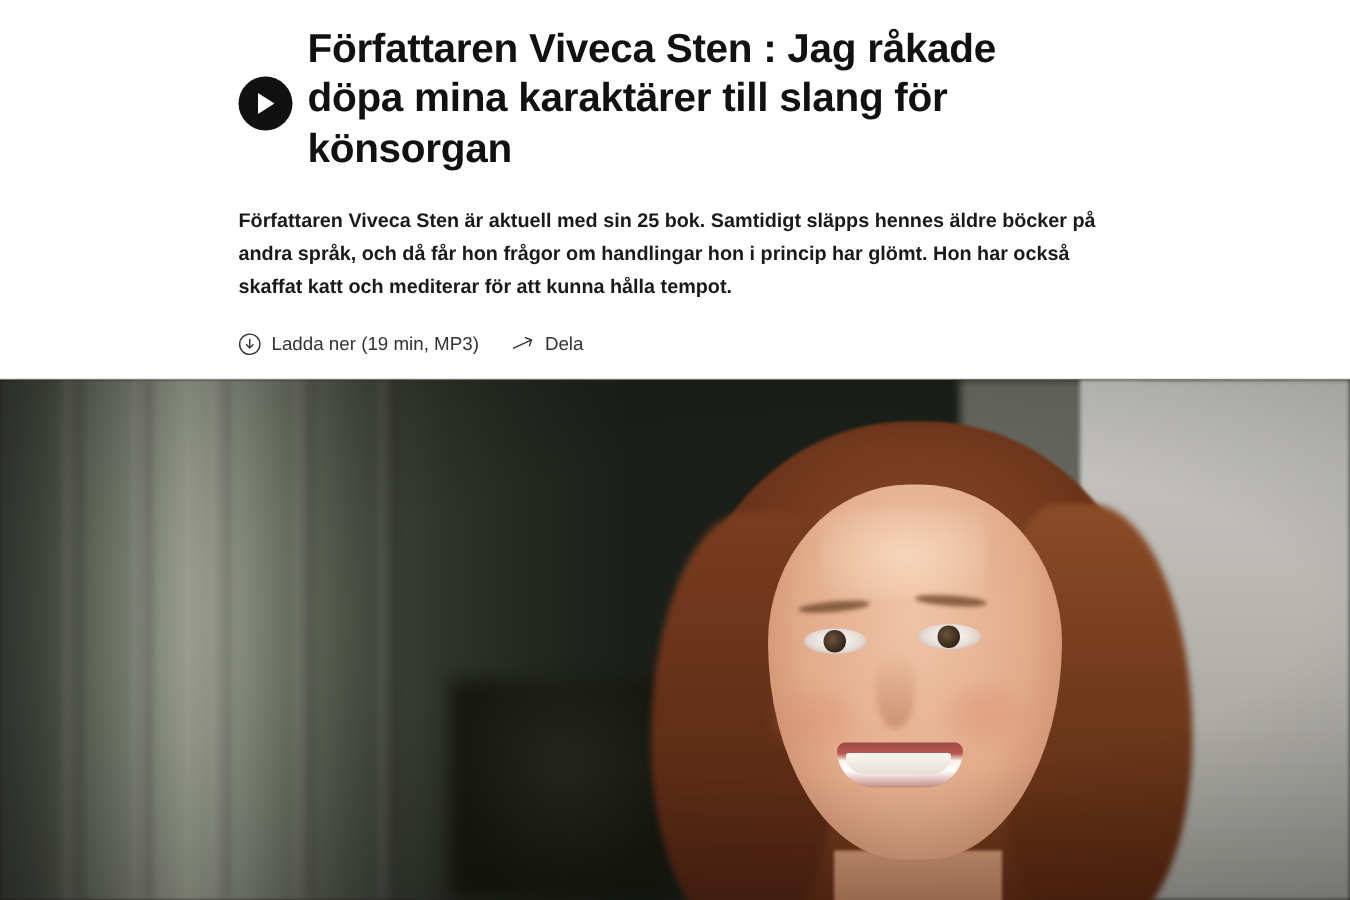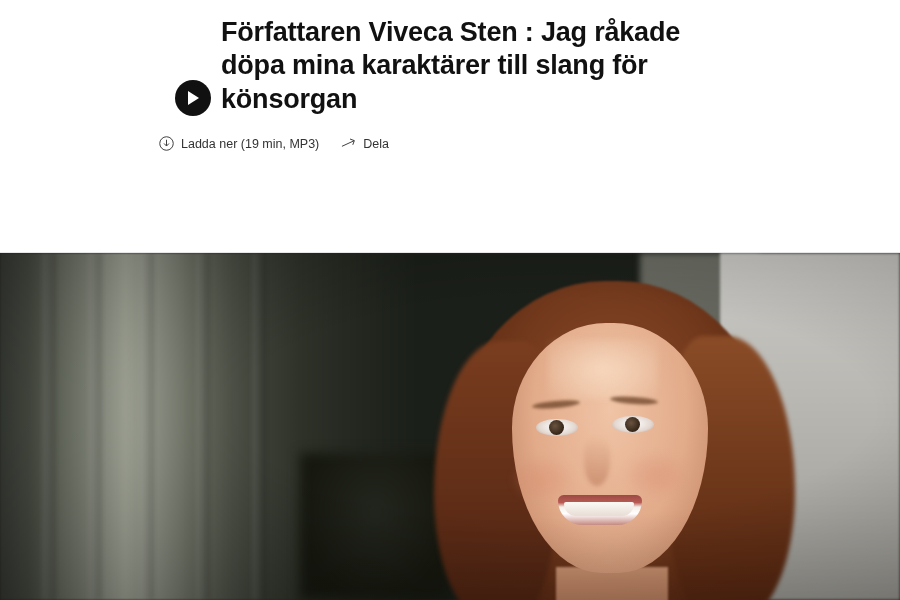--- a/index.html
+++ b/index.html
@@ -21,22 +21,22 @@
   }
   .article-head {
     position: relative;
     padding: 0;
     background: #ffffff;
     height: 253px;
     box-sizing: border-box;
   }
   .title-row {
     display: flex;
-    align-items: flex-end;
-    padding: 16px 0 0 16px;
+    align-items: center;
+    padding: 16px 0 0 0;
   }
   .play-button {
     width: 36px;
     height: 36px;
     border-radius: 50%;
     background: #111111;
     flex: 0 0 36px;
     margin-left: 159px;
     margin-top: 6px;
     display: flex;
@@ -307,20 +307,21 @@
     <div class="title-row">
       <div class="play-button">
         <svg width="14" height="16" viewBox="0 0 14 16" aria-hidden="true">
           <polygon points="2,1 13,8 2,15" fill="#ffffff"></polygon>
         </svg>
       </div>
       <h1 class="headline">Författaren Viveca Sten : Jag råkade döpa mina karaktärer till slang för könsorgan</h1>
     </div>
 
 
+    <p class="summary">Författaren Viveca Sten är aktuell med sin 25 bok. Samtidigt släpps hennes äldre böcker på andra språk, och då får hon frågor om handlingar hon i princip har glömt. Hon har också skaffat katt och mediterar för att kunna hålla tempot.</p>
 
     <div class="actions">
 
       <div class="action">
         <span class="icon-circle-down">
           <svg width="15" height="15" viewBox="0 0 16 16" aria-hidden="true">
             <circle cx="8" cy="8" r="7.2" fill="none" stroke="#333333" stroke-width="1"></circle>
             <line x1="8" y1="4" x2="8" y2="10.4" stroke="#333333" stroke-width="1"></line>
             <polyline points="5.4,8 8,10.7 10.6,8" fill="none" stroke="#333333" stroke-width="1"></polyline>
           </svg>

